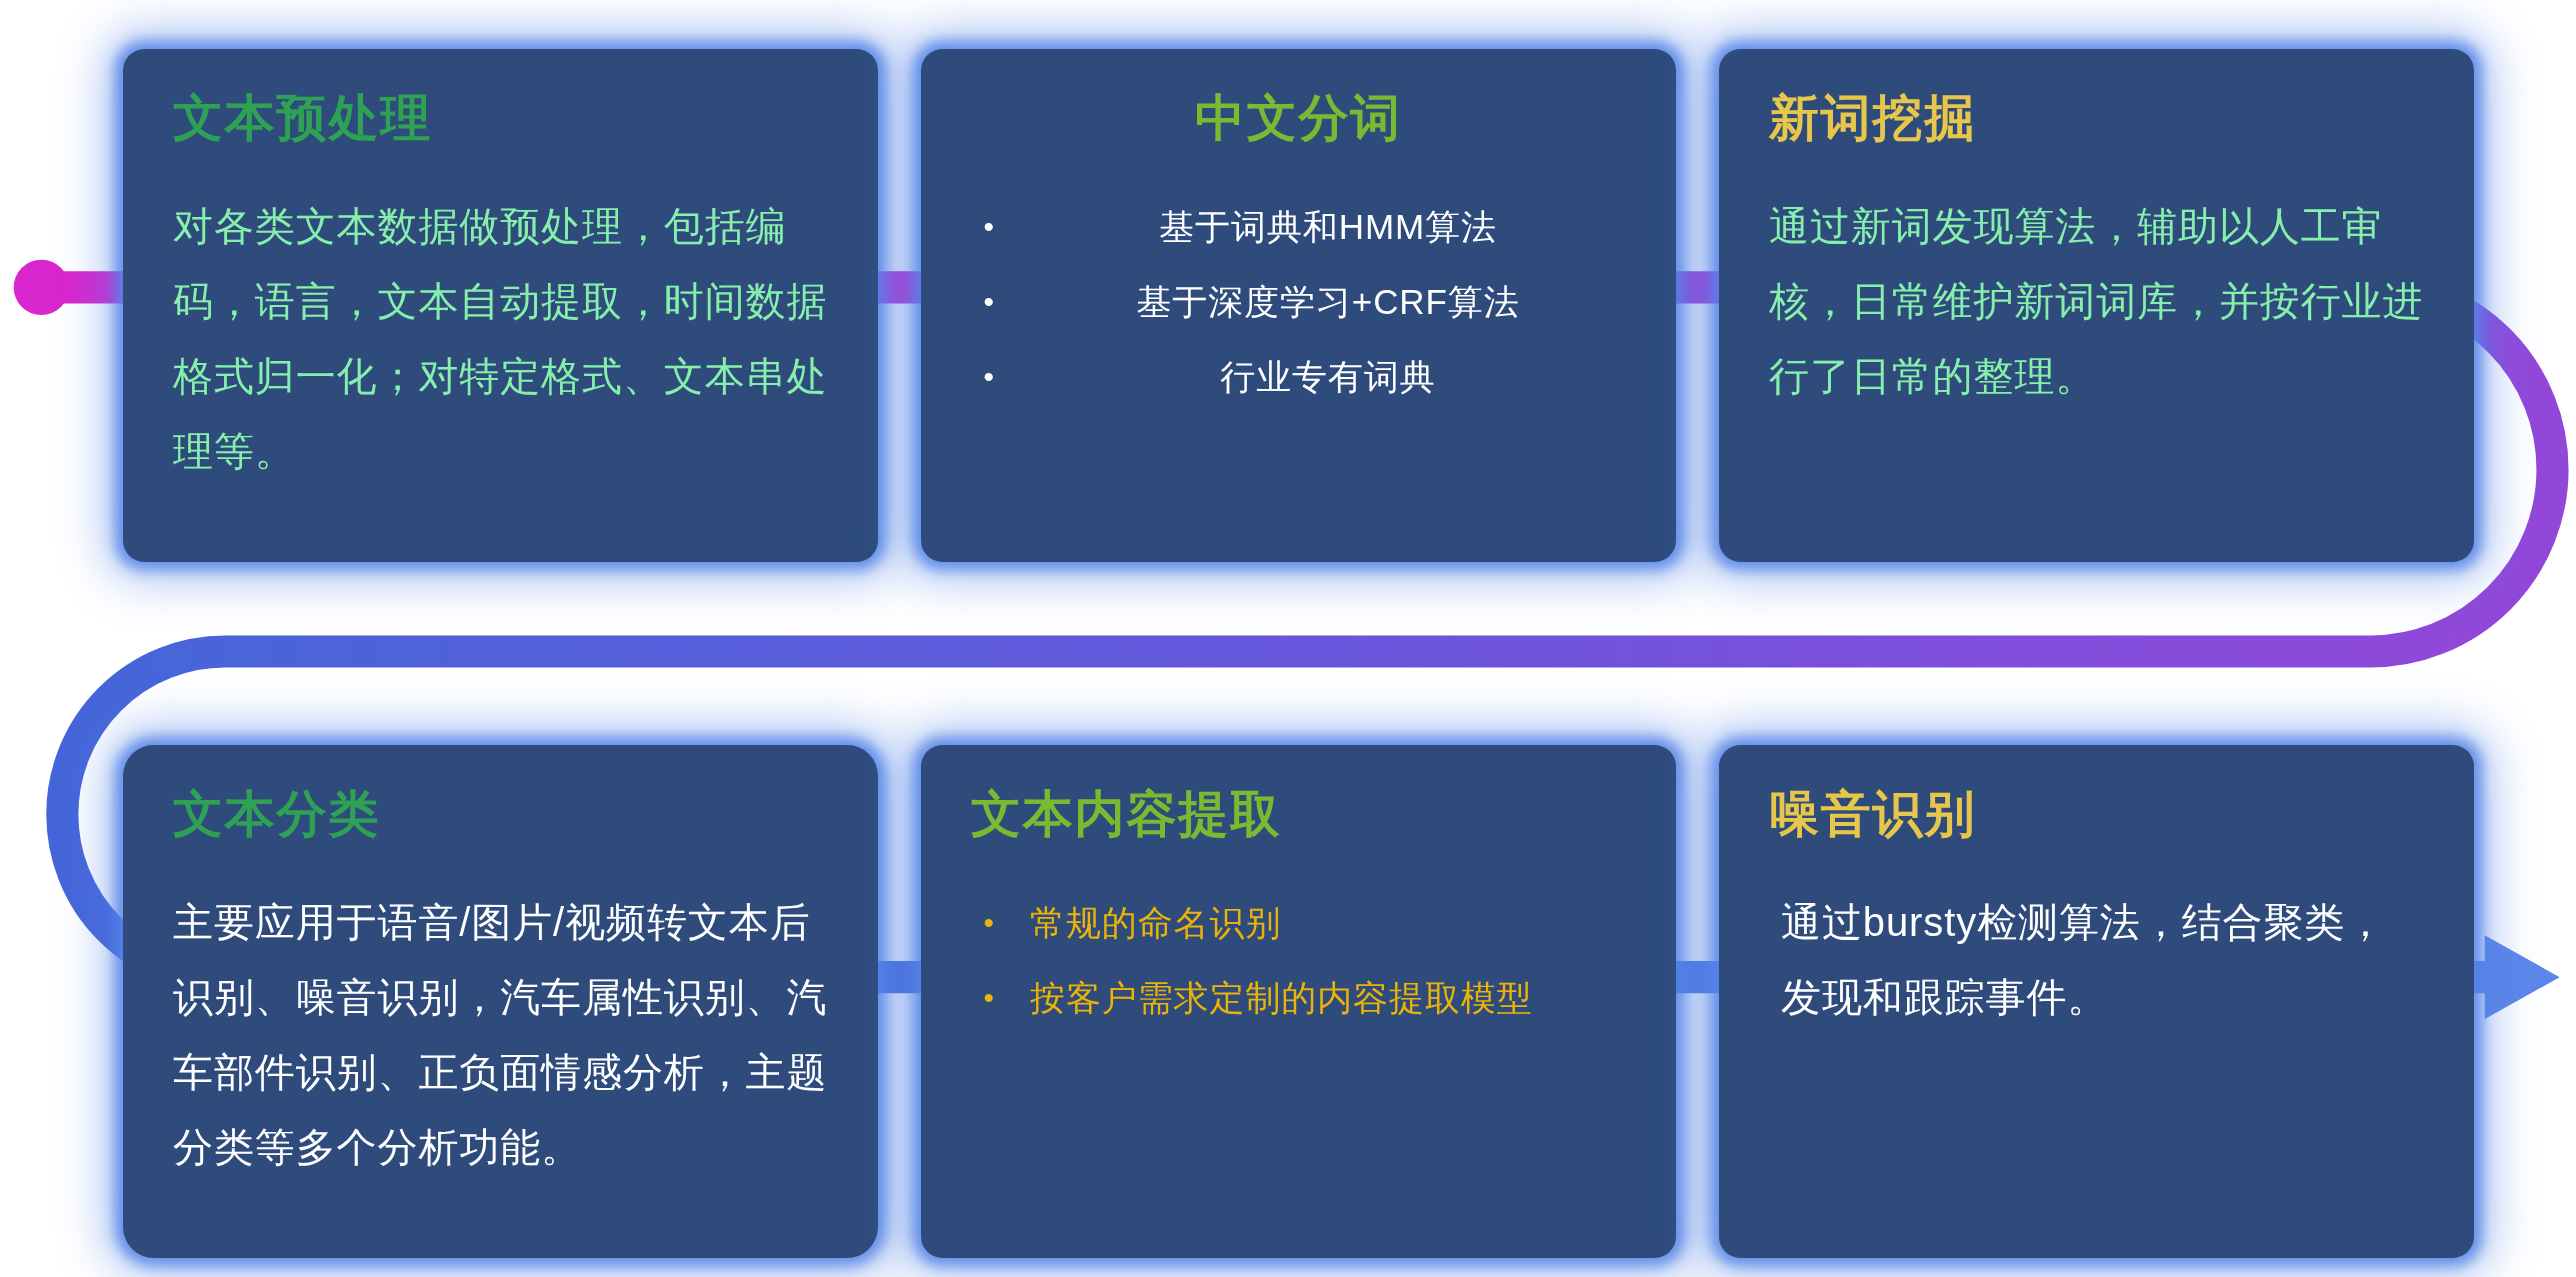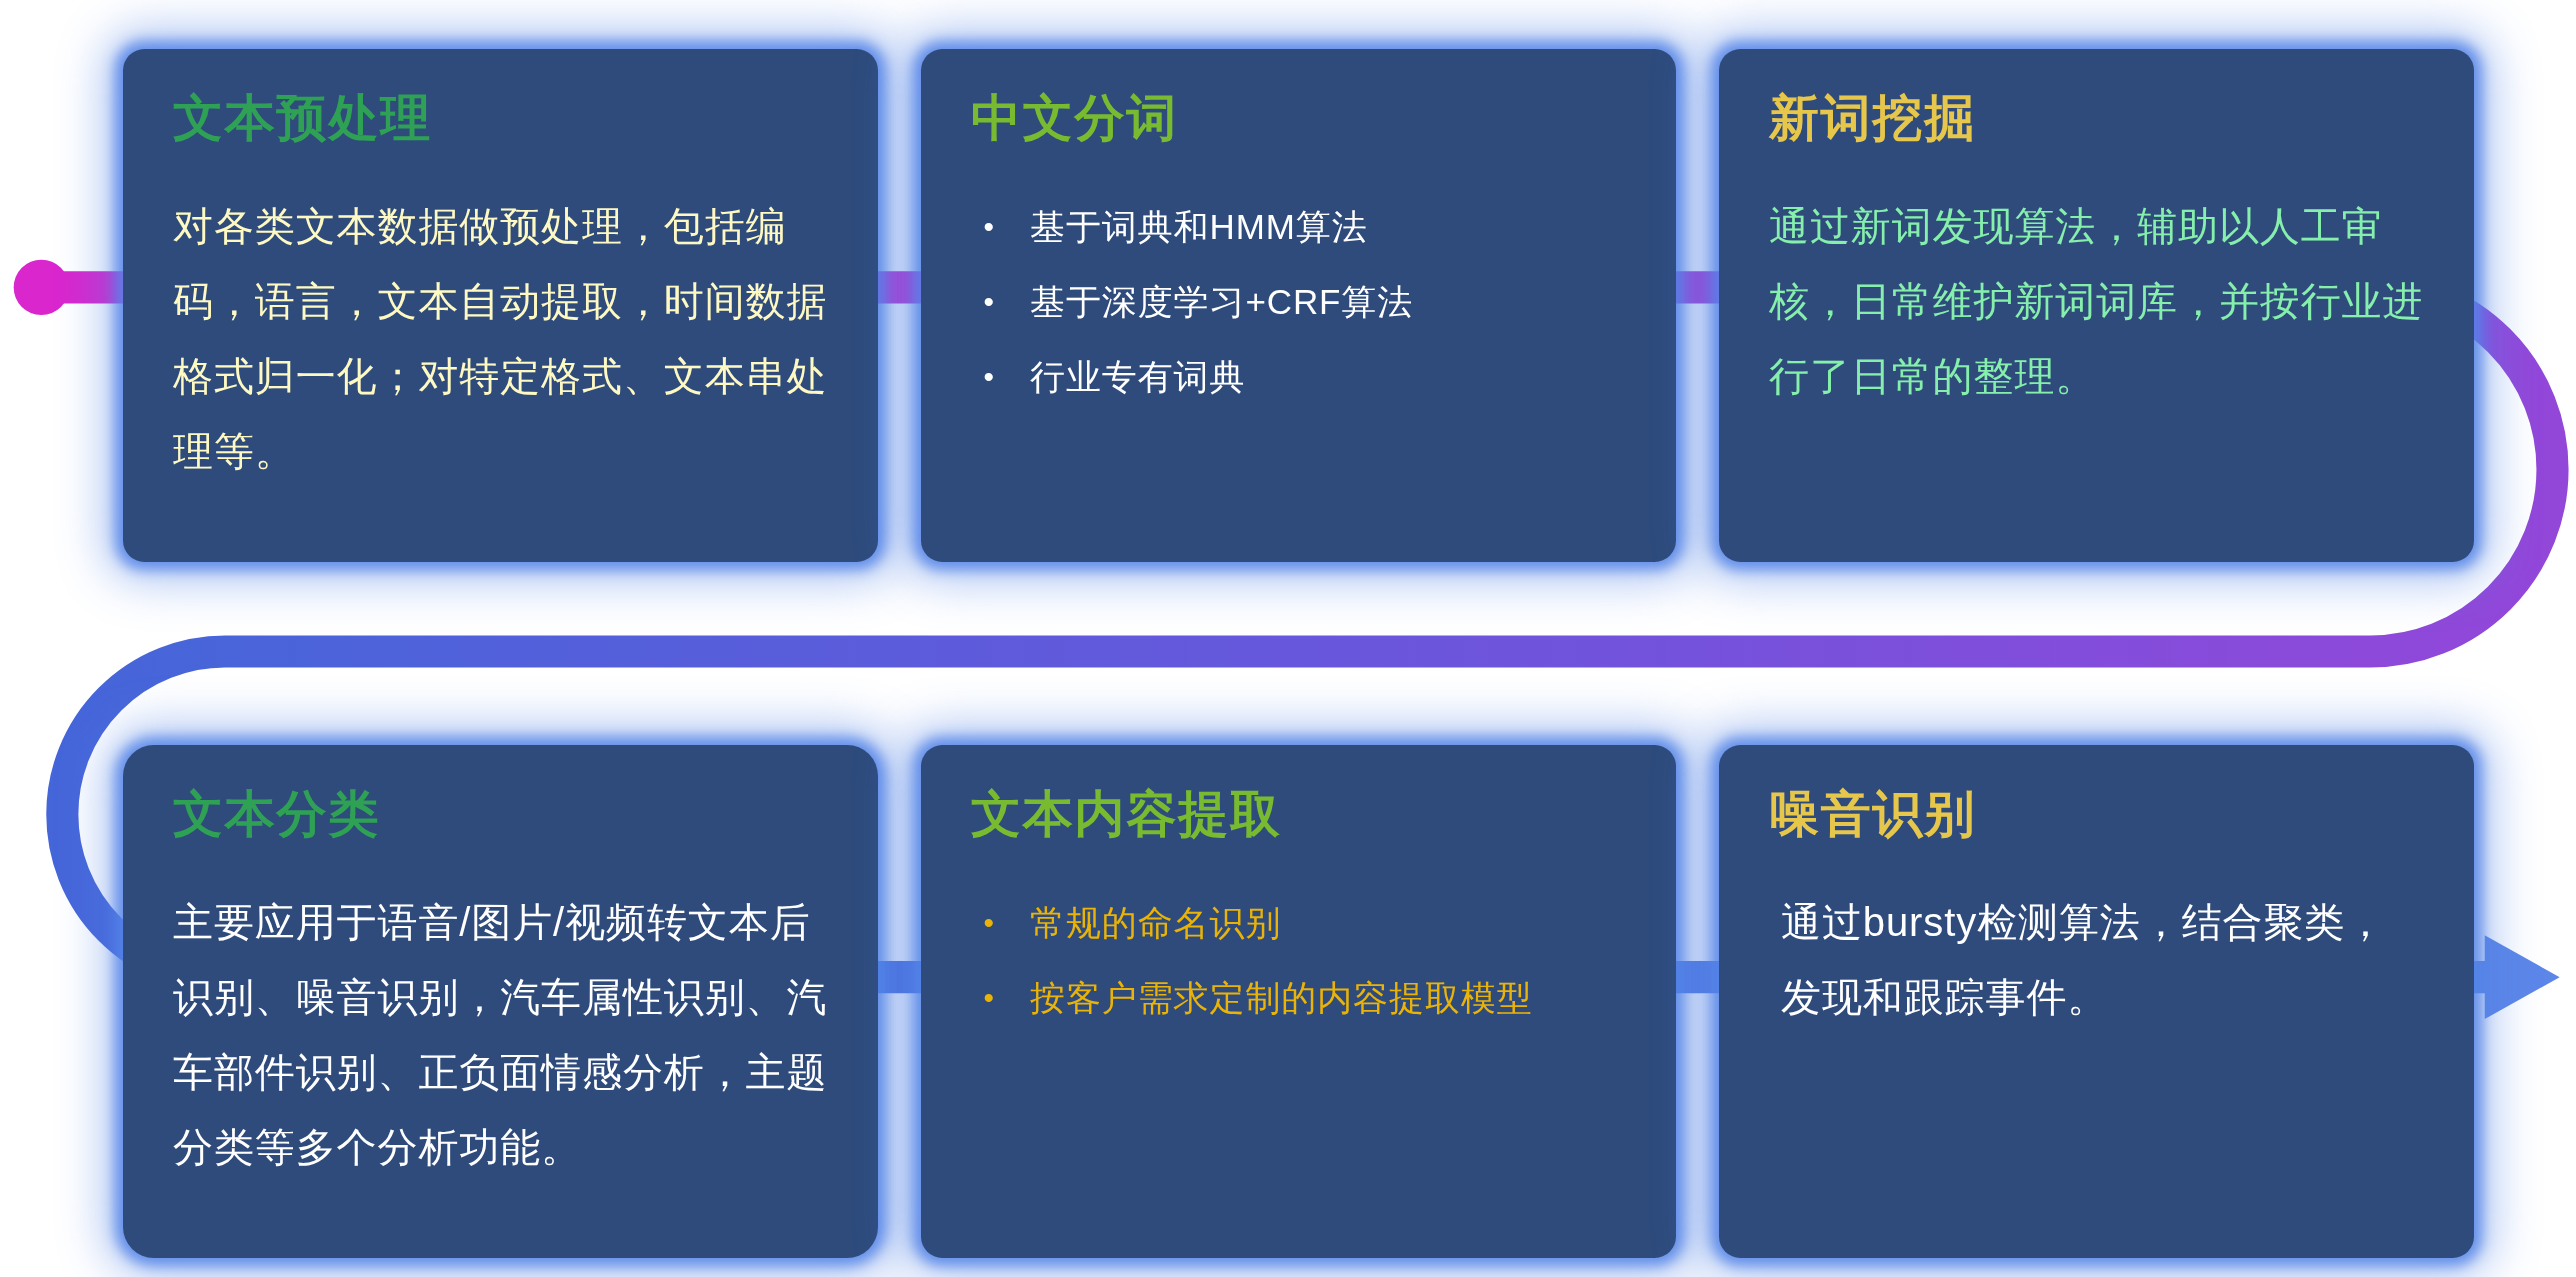--- a/index.html
+++ b/index.html
@@ -103,24 +103,24 @@
 
     <path d="M 252 1095 H 2792" fill="none" stroke="url(#gradBottom)" stroke-width="36"></path>
 
     <circle cx="46" cy="322" r="31" fill="#d926cd"></circle>
 
     <polygon points="2784,1048 2868,1095 2784,1142" fill="#5c86e8"></polygon>
   </svg>
 
   <div class="card c1" style="background: rgb(46, 75, 124);">
     <h2 style="color: rgb(47, 161, 85);">文本预处理</h2>
-    <p style="color: #fef9c3; font-family: Liberation Serif, serif;">对各类文本数据做预处理，包括编码，语言，文本自动提取，时间数据格式归一化；对特定格式、文本串处理等。</p>
+    <p style="color: #86efac; font-family: Liberation Serif, serif;">对各类文本数据做预处理，包括编码，语言，文本自动提取，时间数据格式归一化；对特定格式、文本串处理等。</p>
   </div>
 
-  <div class="card c2" style="background: rgb(46, 75, 124);">
+  <div class="card c2" style="background: rgb(46, 75, 124); text-align: center;">
     <h2 style="color: rgb(120, 187, 49);">中文分词</h2>
     <ul style="color: rgb(255, 255, 255);">
       <li>基于词典和HMM算法</li>
       <li>基于深度学习+CRF算法</li>
       <li>行业专有词典</li>
     </ul>
   </div>
 
   <div class="card c3" style="background: rgb(46, 75, 124);">
     <h2 style="color: rgb(231, 199, 75);">新词挖掘</h2>

